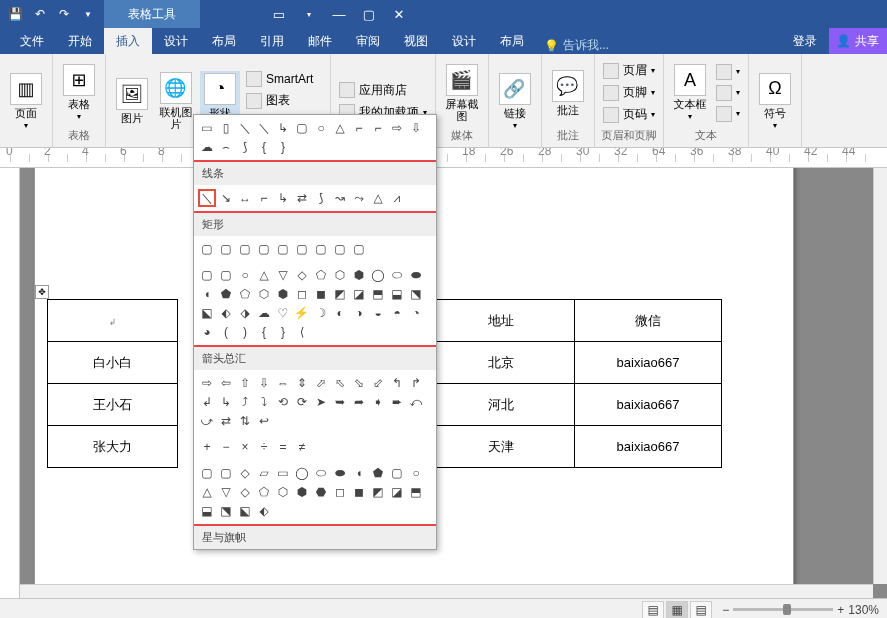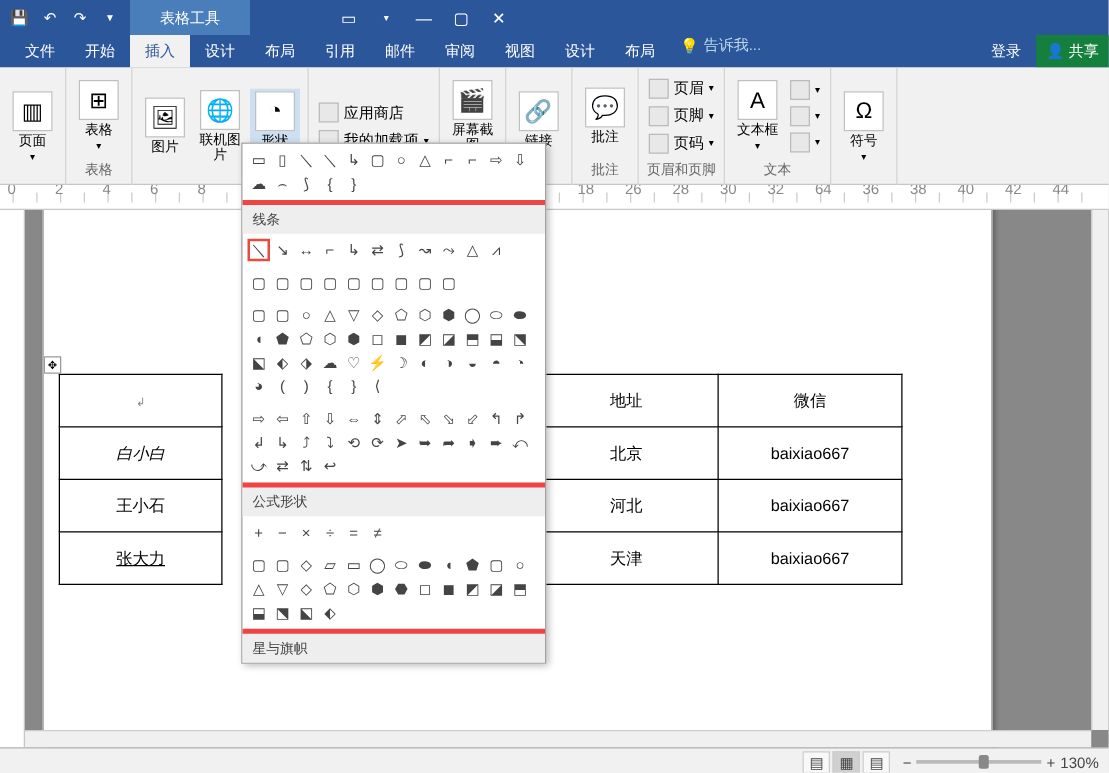--- a/index.html
+++ b/index.html
@@ -8,42 +8,42 @@
 
 .title-bar{height:28px;background:#2b579a;display:flex;align-items:center;color:#fff}
 .qat{display:flex;gap:8px;padding:0 8px;align-items:center}
 .qat-icon{width:16px;height:16px;display:flex;align-items:center;justify-content:center;font-size:12px;cursor:pointer}
 .doc-title{flex:1;text-align:center;font-size:12px}
 .ctx-tab{background:#4a7ebb;padding:0 24px;height:28px;line-height:28px;font-size:12px}
 .win-btns{display:flex;gap:12px;padding:0 10px}
 .win-btn{width:18px;height:18px;display:flex;align-items:center;justify-content:center;cursor:pointer;font-size:13px}
 
 
-.ribbon-tabs{height:26px;background:#2b579a;display:flex;align-items:flex-start;color:#fff;padding-left:8px}
+.ribbon-tabs{height:26px;background:#2b579a;display:flex;align-items:flex-end;color:#fff;padding-left:8px}
 .rtab{padding:0 12px;height:26px;line-height:26px;cursor:pointer;font-size:12px}
 .rtab.active{background:#f1f1f1;color:#2b579a}
 .rtab-right{margin-left:auto;display:flex}
 .tell-me{color:#bdd7ee;font-size:11px;padding:0 8px;display:flex;align-items:center;gap:4px}
-.share{background:#15803d;padding:0 8px}
+.share{background:#8b5cf6;padding:0 8px}
 
 
 .ribbon{height:94px;background:#f1f1f1;border-bottom:1px solid #c6c6c6;display:flex;position:relative}
 .grp{border-right:1px solid #d4d4d4;padding:3px 6px;display:flex;flex-direction:column;height:94px}
 .grp-label{font-size:11px;color:#666;text-align:center;margin-top:auto;padding-bottom:2px}
 .grp-items{display:flex;gap:4px;flex:1;align-items:center}
 .big-btn{width:40px;display:flex;flex-direction:column;align-items:center;gap:2px;cursor:pointer;padding:2px}
 .big-btn .ico{width:32px;height:32px;background:#fff;border:1px solid #c0c0c0;display:flex;align-items:center;justify-content:center;font-size:18px}
 .big-btn .lbl{font-size:11px;text-align:center;line-height:12px}
 .stack{display:flex;flex-direction:column;gap:1px}
 .small-btn{display:flex;align-items:center;gap:4px;padding:2px;cursor:pointer;font-size:11px}
 .small-btn .sico{width:16px;height:16px;background:#e8e8e8;border:1px solid #bbb;display:inline-block}
 
 
 .shapes-dd{position:absolute;left:193px;top:60px;width:244px;background:#fff;border:1px solid #a0a0a0;box-shadow:2px 2px 6px rgba(0,0,0,0.3);z-index:100}
-.dd-sec-title{background:#eeeeee;padding:4px 8px;font-size:11px;color:#444;border-top:4px solid #ef4444}
+.dd-sec-title{background:#eeeeee;padding:4px 8px;font-size:11px;color:#444;border-top:2px solid #ef4444}
 .dd-sec-title:first-child{border-top:none}
 .dd-icons{display:flex;flex-wrap:wrap;padding:4px;gap:1px}
 .shape-ico{width:18px;height:18px;border:1px solid transparent;display:flex;align-items:center;justify-content:center;font-size:12px;color:#444;cursor:pointer}
 .shape-ico.highlighted{border:2px solid #e74c3c;background:#fff}
 
 
 .ruler-h{height:20px;background:#fff;border-bottom:1px solid #c6c6c6;display:flex;align-items:center;font-size:8px;color:#888;overflow:hidden;padding-left:10px}
 .ruler-h .tick{width:19px;text-align:center;border-left:1px solid #ccc;height:8px;position:relative}
 .ruler-h .tick span{position:absolute;top:-10px;left:-5px}
 
@@ -143,20 +143,35 @@
         </div>
       <div class="big-btn">
           <div class="ico">🌐</div>
           <div class="lbl">联机图片</div>
         </div>
       <div class="big-btn" style="background:#cde0f1">
           <div class="ico">◔</div>
           <div class="lbl">形状</div>
           <span class="arrow">▾</span>
         </div>
+      <div class="stack">
+        <div class="small-btn">
+            <span class="sico"></span>
+            <span>SmartArt</span>
+          </div>
+        <div class="small-btn">
+            <span class="sico"></span>
+            <span>图表</span>
+          </div>
+        <div class="small-btn">
+            <span class="sico"></span>
+            <span>屏幕截图</span> 
+            <span class="arrow">▾</span>
+          </div>
+      </div>
     </div>
   </div>
   <div class="grp">
     <div class="grp-items">
         <div class="stack">
       <div class="small-btn">
             <span class="sico"></span>
             <span>应用商店</span>
           </div>
       <div class="small-btn">
@@ -277,20 +292,21 @@
         <span class="shape-ico">↔</span>
         <span class="shape-ico">⌐</span>
         <span class="shape-ico">↳</span>
         <span class="shape-ico">⇄</span>
         <span class="shape-ico">⟆</span>
         <span class="shape-ico">↝</span>
         <span class="shape-ico">⤳</span>
         <span class="shape-ico">△</span>
         <span class="shape-ico">⩘</span>
     </div>
+    <div class="dd-sec-title">矩形</div>
     <div class="dd-icons">
       <span class="shape-ico">▢</span>
         <span class="shape-ico">▢</span>
         <span class="shape-ico">▢</span>
         <span class="shape-ico">▢</span>
         <span class="shape-ico">▢</span>
         <span class="shape-ico">▢</span>
         <span class="shape-ico">▢</span>
         <span class="shape-ico">▢</span>
         <span class="shape-ico">▢</span>
@@ -332,20 +348,21 @@
         <span class="shape-ico">◒</span>
         <span class="shape-ico">◓</span>
         <span class="shape-ico">◔</span>
         <span class="shape-ico">◕</span>
         <span class="shape-ico">(</span>
         <span class="shape-ico">)</span>
         <span class="shape-ico">{</span>
         <span class="shape-ico">}</span>
         <span class="shape-ico">⟨</span>
       </div>
+    <div class="dd-sec-title">箭头总汇</div>
     <div class="dd-icons" id="arrow-shapes">
         <span class="shape-ico">⇨</span>
         <span class="shape-ico">⇦</span>
         <span class="shape-ico">⇧</span>
         <span class="shape-ico">⇩</span>
         <span class="shape-ico">⇔</span>
         <span class="shape-ico">⇕</span>
         <span class="shape-ico">⬀</span>
         <span class="shape-ico">⬁</span>
         <span class="shape-ico">⬂</span>
@@ -362,21 +379,20 @@
         <span class="shape-ico">➥</span>
         <span class="shape-ico">➦</span>
         <span class="shape-ico">➧</span>
         <span class="shape-ico">➨</span>
         <span class="shape-ico">⤺</span>
         <span class="shape-ico">⤻</span>
         <span class="shape-ico">⇄</span>
         <span class="shape-ico">⇅</span>
         <span class="shape-ico">↩</span>
       </div>
-    <div class="dd-sec-title">公式形状</div>
     <div class="dd-icons">
       <span class="shape-ico">+</span>
         <span class="shape-ico">−</span>
         <span class="shape-ico">×</span>
         <span class="shape-ico">÷</span>
         <span class="shape-ico">=</span>
         <span class="shape-ico">≠</span>
     </div>
     <div class="dd-icons" id="flow-shapes">
         <span class="shape-ico">▢</span>
@@ -513,33 +529,33 @@
     <div class="tbl-handle">✥</div>
     <table class="word-table" style="margin-left: 12px;">
       <tbody>
           <tr>
         <td style="width: 130px;"><span style="font-size:9px;color:#888">↲</span></td>
         <td style="border: none; width: 250px;"></td>
         <td class="shown">地址</td>
         <td class="shown">微信</td>
       </tr>
       <tr>
-        <td style="width: 130px; font-style: italic;">白小白</td>
+        <td style="width: 130px;">白小白</td>
         <td style="border: none; width: 250px;"></td>
         <td class="shown">北京</td>
         <td class="shown">baixiao667</td>
       </tr>
       <tr>
         <td style="width: 130px;">王小石</td>
         <td style="border: none; width: 250px;"></td>
         <td class="shown">河北</td>
         <td class="shown">baixiao667</td>
       </tr>
       <tr>
-        <td style="width: 130px; text-decoration: underline;">张大力</td>
+        <td style="width: 130px;">张大力</td>
         <td style="border: none; width: 250px;"></td>
         <td class="shown">天津</td>
         <td class="shown">baixiao667</td>
       </tr>
     </tbody>
       </table>
   </div>
   <div class="scroll-v"></div>
   <div class="scroll-h"></div>
 </div>

